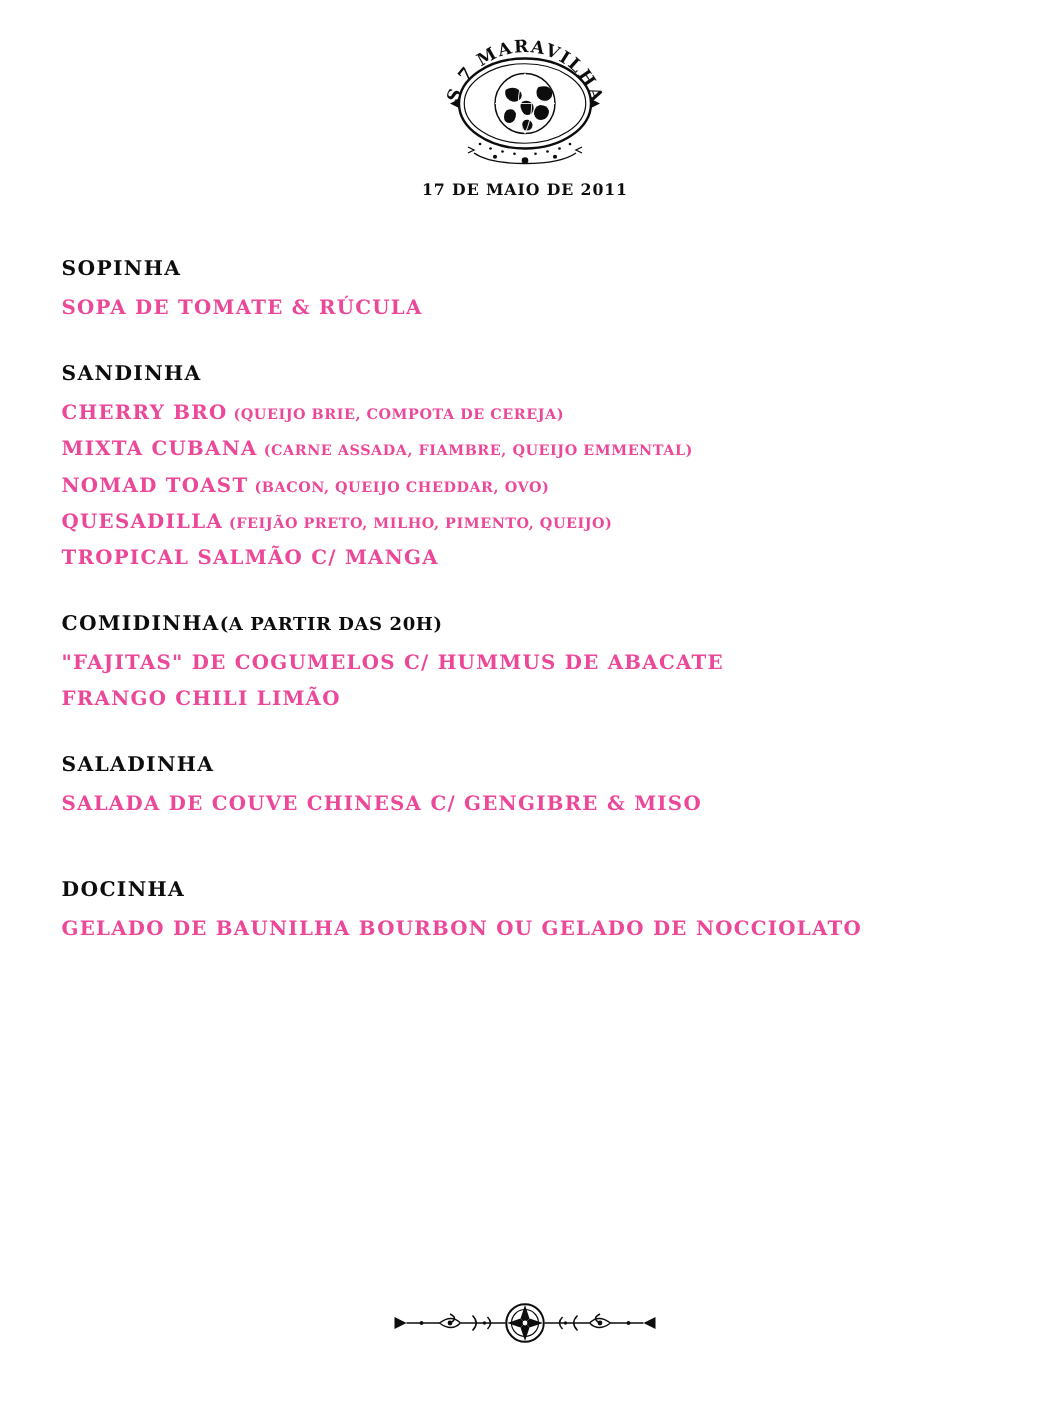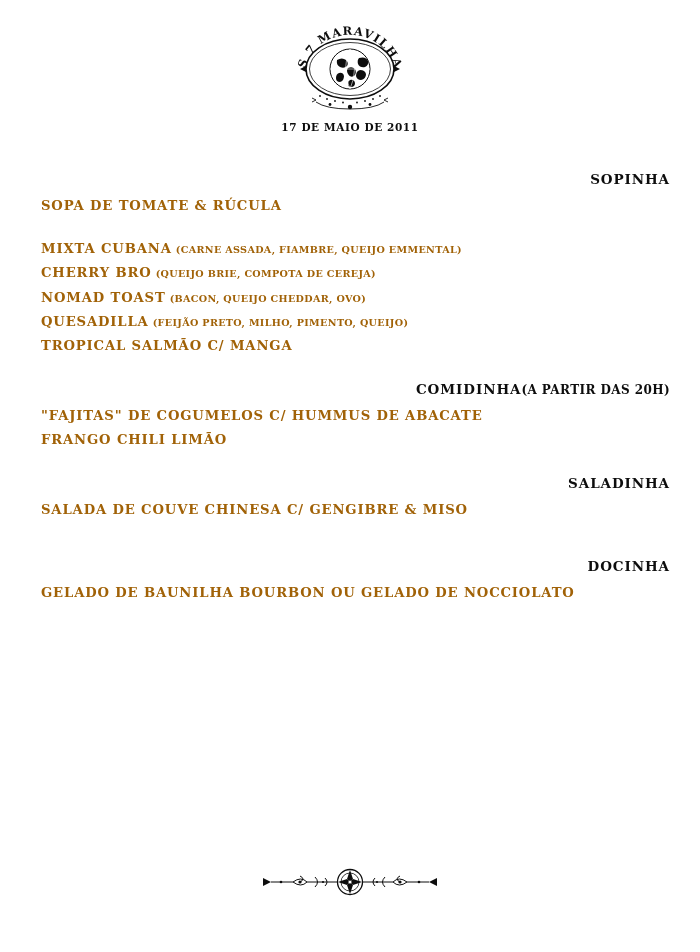--- a/index.html
+++ b/index.html
@@ -50,33 +50,32 @@
   .section { margin-bottom: 20px; }
 
   .section-title {
     font-family: "DejaVu Serif", serif;
     font-weight: bold;
     font-size: 13.5px;
     letter-spacing: 0.9px;
     color: #0d0d0d;
     margin-bottom: 11px;
     text-transform: uppercase;
-    text-align: right;
   }
   .section-title .suffix {
     font-size: 12px;
     letter-spacing: 0.4px;
   }
 
   .item {
     font-family: "DejaVu Serif", serif;
     font-weight: bold;
     font-size: 13.2px;
     letter-spacing: 0.85px;
-    color: #a16207;
+    color: #ec4899;
     margin-bottom: 9px;
     line-height: 1.15;
     text-transform: uppercase;
   }
   .item .desc {
     font-size: 9.6px;
     letter-spacing: 0.35px;
     font-weight: bold;
     padding-left: 4px;
   }
@@ -166,25 +165,28 @@
   <div class="section sopinha">
     <div class="section-title">
       <span>SOPINHA</span>
     </div>
     <div class="item">
       <span>SOPA DE TOMATE &amp; RÚCULA</span>
     </div>
   </div>
 
   <div class="section sandinha">
+    <div class="section-title">
+      <span>SANDINHA</span>
+    </div>
+    <div class="item">
+      <span>CHERRY BRO</span><span class="desc">(QUEIJO BRIE, COMPOTA DE CEREJA)</span>
+    </div>
     <div class="item">
       <span>MIXTA CUBANA</span><span class="desc">(CARNE ASSADA, FIAMBRE, QUEIJO EMMENTAL)</span>
-    </div>
-    <div class="item">
-      <span>CHERRY BRO</span><span class="desc">(QUEIJO BRIE, COMPOTA DE CEREJA)</span>
     </div>
     <div class="item">
       <span>NOMAD TOAST</span><span class="desc">(BACON, QUEIJO CHEDDAR, OVO)</span>
     </div>
     <div class="item">
       <span>QUESADILLA</span><span class="desc">(FEIJÃO PRETO, MILHO, PIMENTO, QUEIJO)</span>
     </div>
     <div class="item">
       <span>TROPICAL SALMÃO C/ MANGA</span>
     </div>

